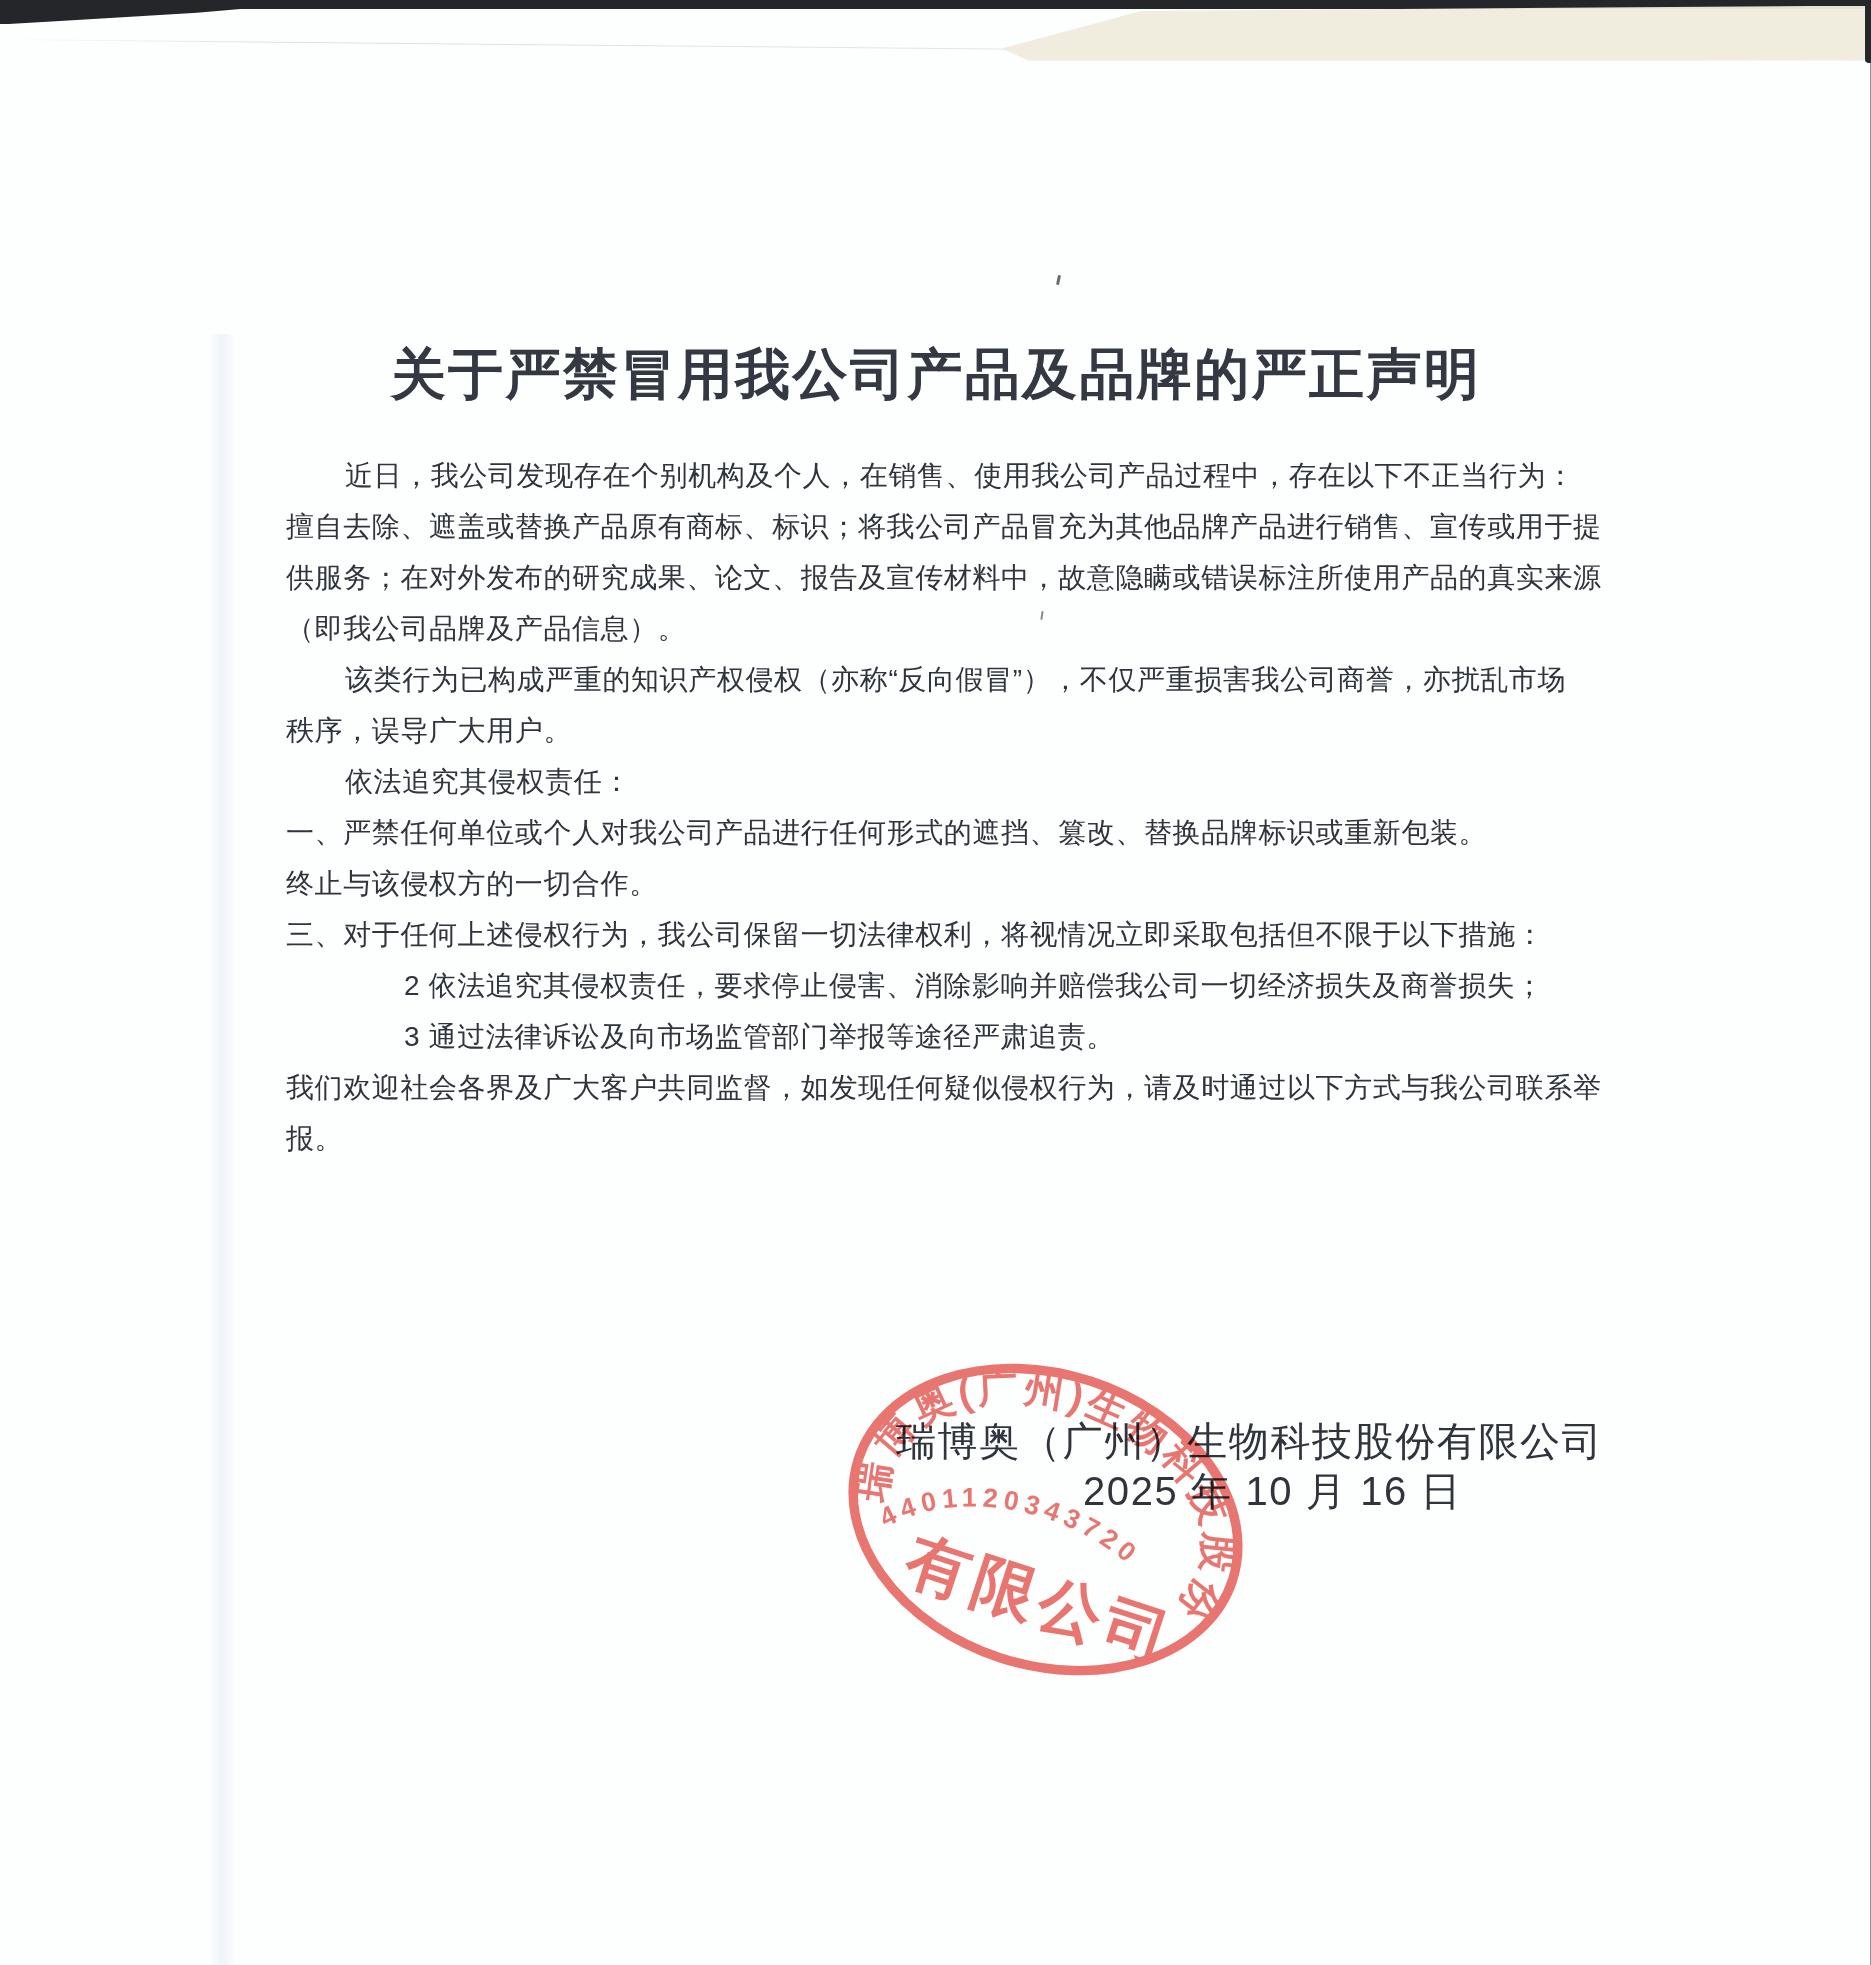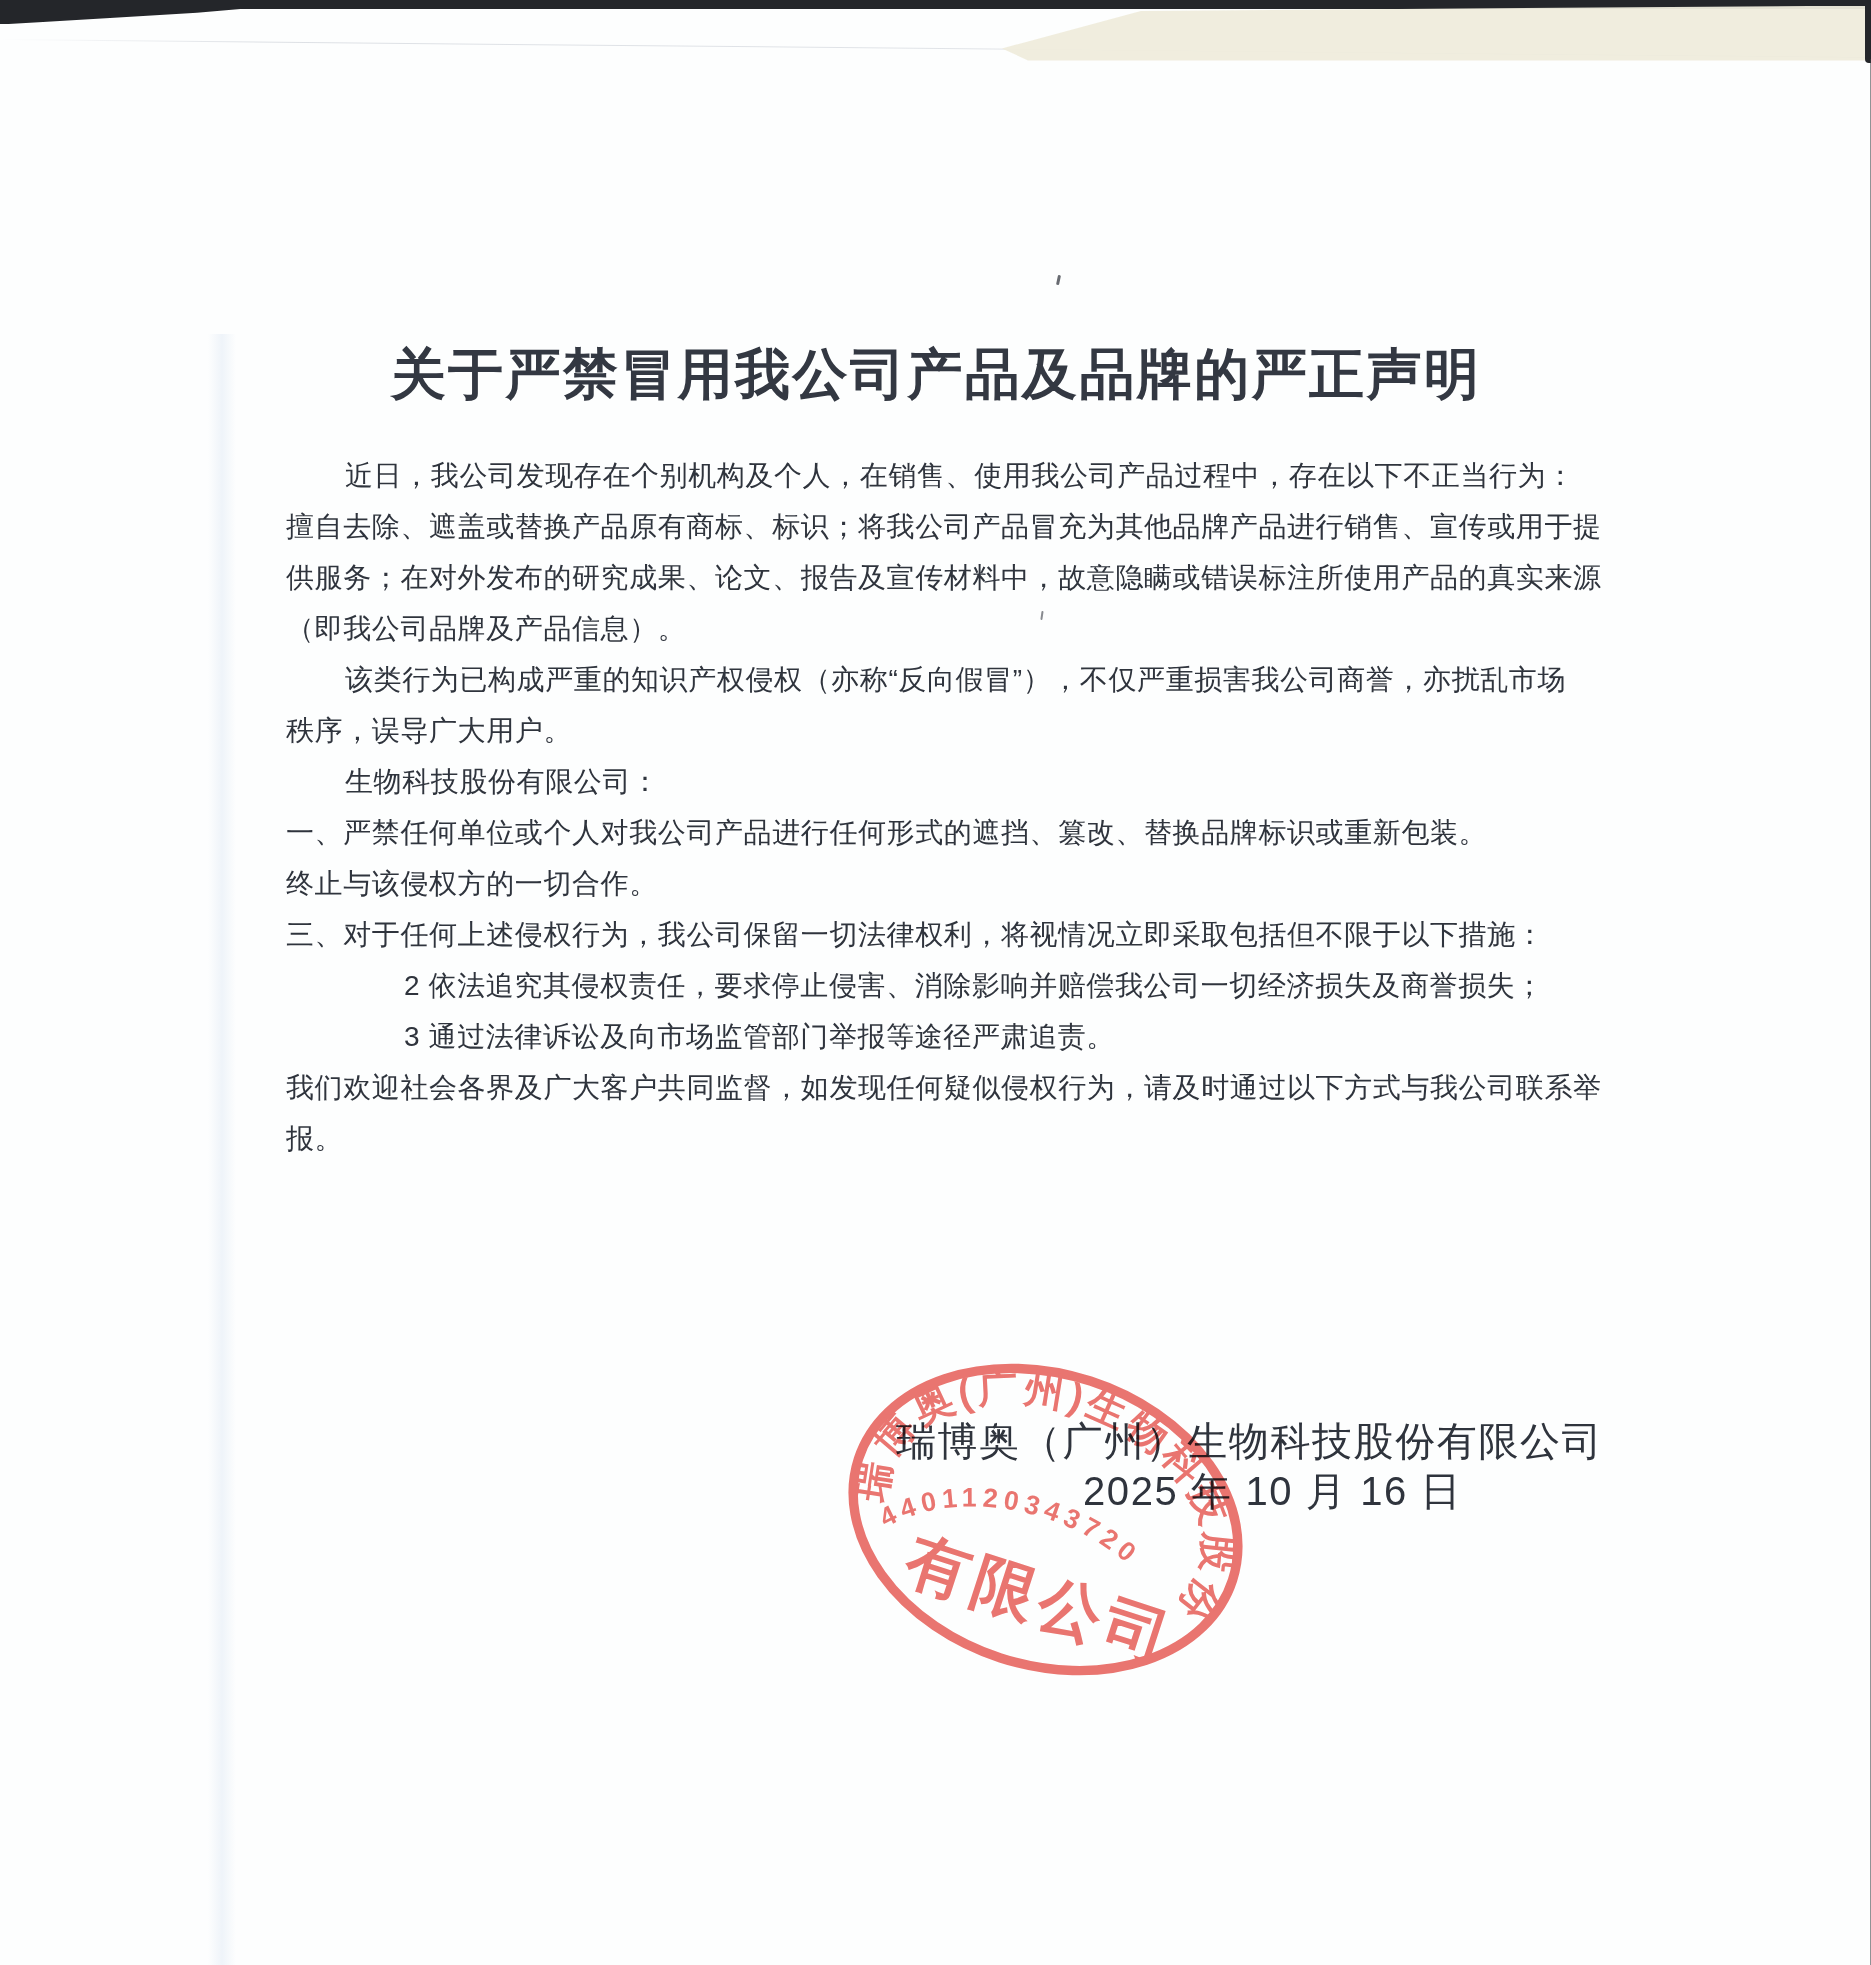--- a/index.html
+++ b/index.html
@@ -101,21 +101,21 @@
 
   <div class="doc-title">关于严禁冒用我公司产品及品牌的严正声明</div>
 
   <div class="doc-body">
     <div class="ln ind">近日，我公司发现存在个别机构及个人，在销售、使用我公司产品过程中，存在以下不正当行为：</div>
     <div class="ln">擅自去除、遮盖或替换产品原有商标、标识；将我公司产品冒充为其他品牌产品进行销售、宣传或用于提</div>
     <div class="ln">供服务；在对外发布的研究成果、论文、报告及宣传材料中，故意隐瞒或错误标注所使用产品的真实来源</div>
     <div class="ln">（即我公司品牌及产品信息）。</div>
     <div class="ln ind">该类行为已构成严重的知识产权侵权（亦称“反向假冒”），不仅严重损害我公司商誉，亦扰乱市场</div>
     <div class="ln">秩序，误导广大用户。</div>
-    <div class="ln ind">生物科技股份有限公司：</div>
+    <div class="ln ind">依法追究其侵权责任：</div>
     <div class="ln">一、严禁任何单位或个人对我公司产品进行任何形式的遮挡、篡改、替换品牌标识或重新包装。</div>
     <div class="ln">终止与该侵权方的一切合作。</div>
     <div class="ln">三、对于任何上述侵权行为，我公司保留一切法律权利，将视情况立即采取包括但不限于以下措施：</div>
     <div class="ln ind-num">2  依法追究其侵权责任，要求停止侵害、消除影响并赔偿我公司一切经济损失及商誉损失；</div>
     <div class="ln ind-num">3  通过法律诉讼及向市场监管部门举报等途径严肃追责。</div>
     <div class="ln">我们欢迎社会各界及广大客户共同监督，如发现任何疑似侵权行为，请及时通过以下方式与我公司联系举</div>
     <div class="ln">报。</div>
   </div>
 
   <div class="sig-company">瑞博奥（广州）生物科技股份有限公司</div>

